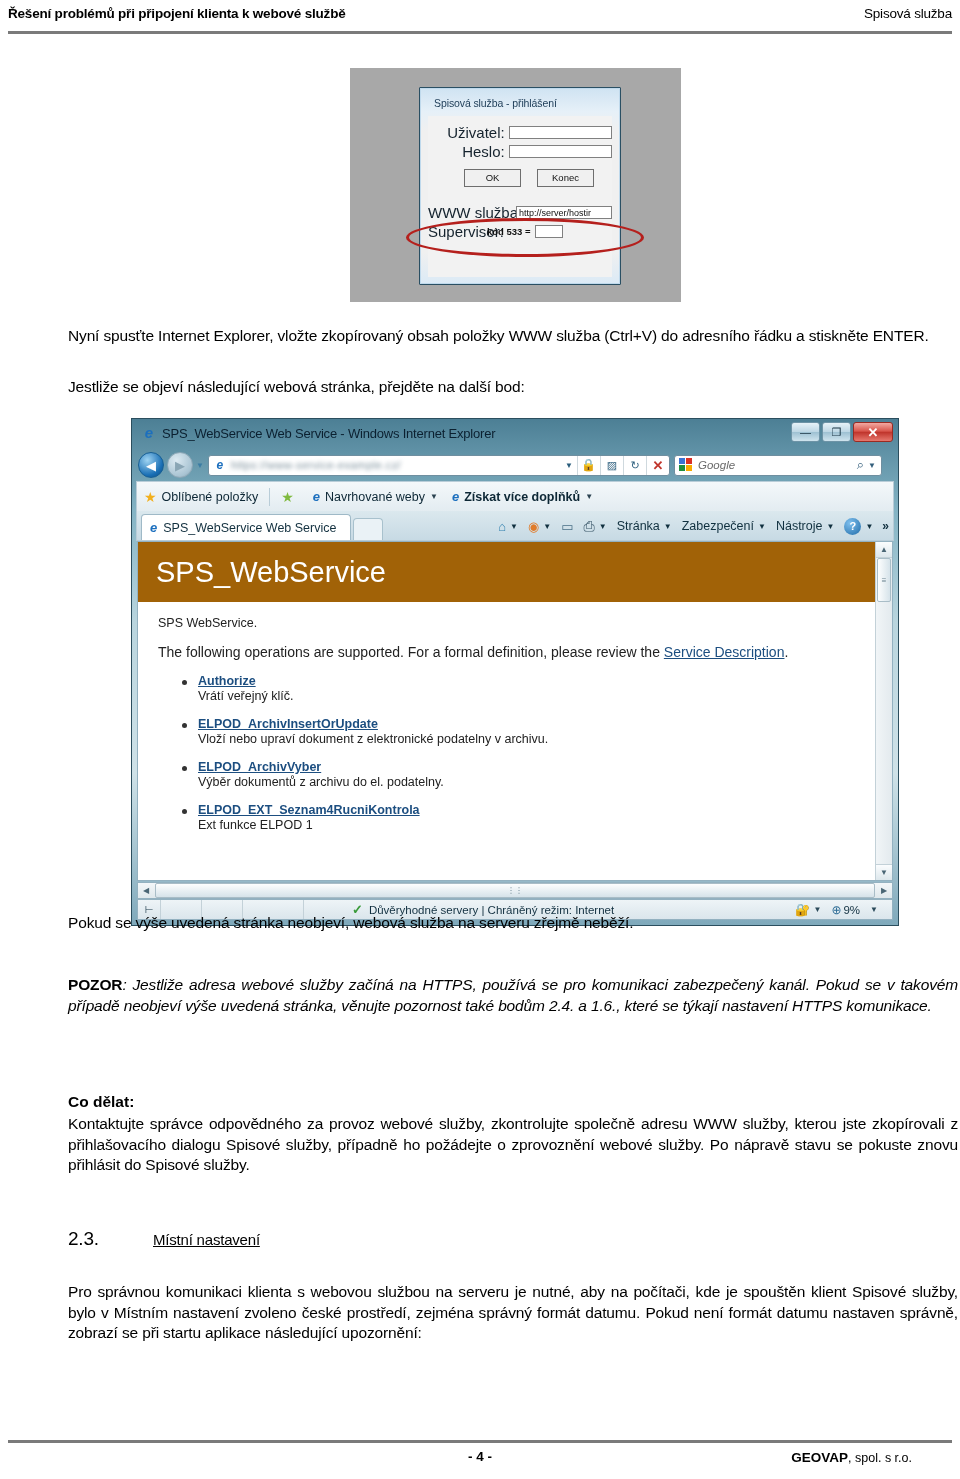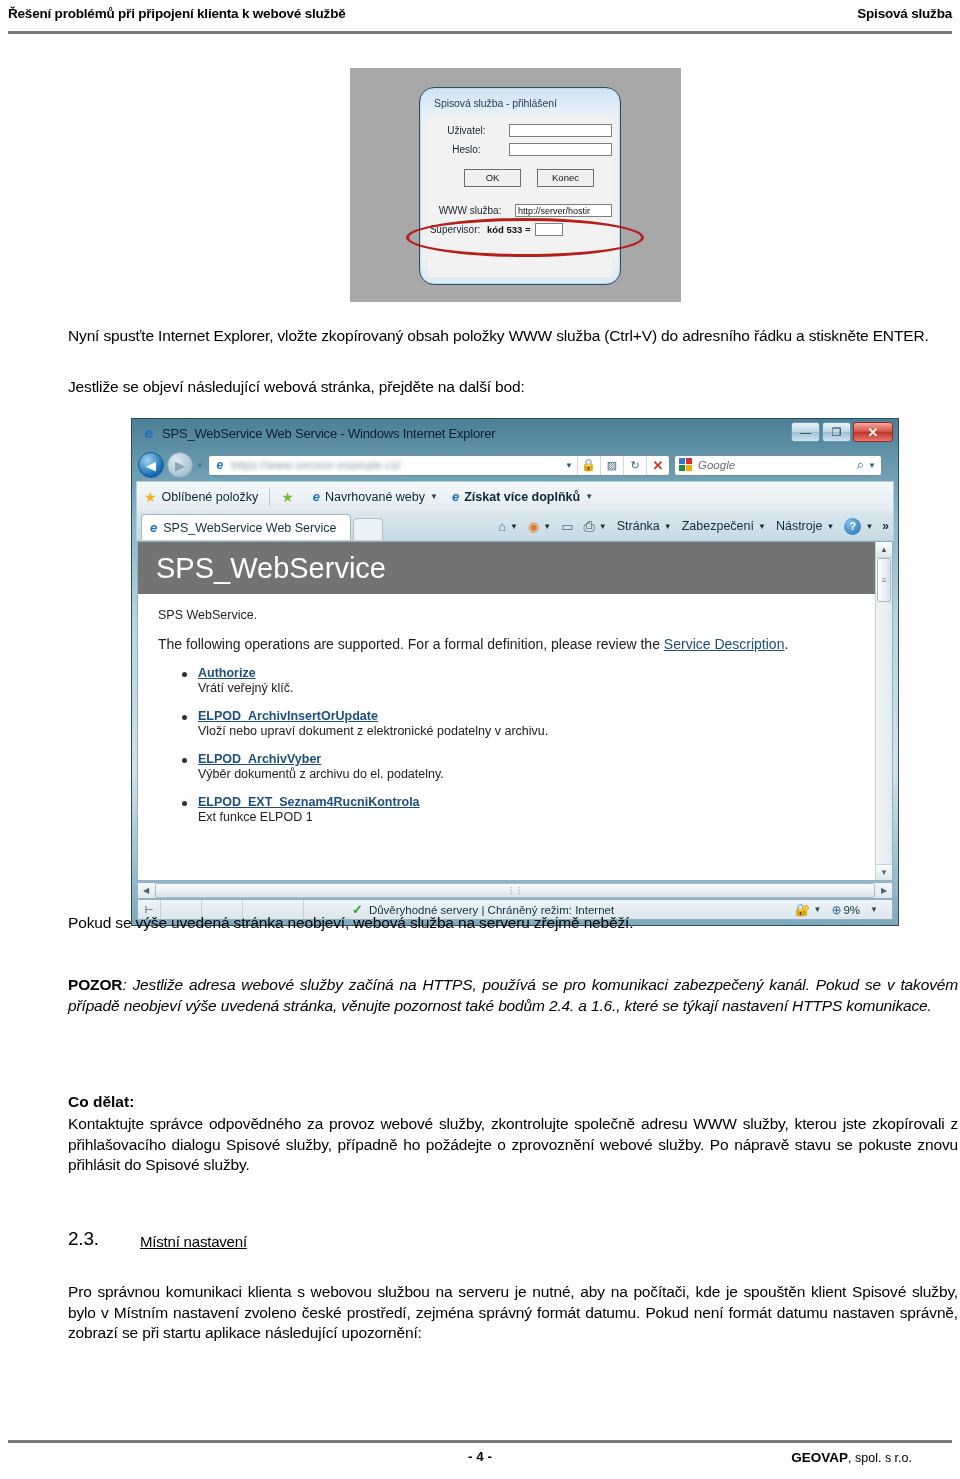--- a/index.html
+++ b/index.html
@@ -9,43 +9,43 @@
     color:#000;position:relative;overflow:hidden;
   }
   .page{position:absolute;inset:0;}
 
   
   .doc-header{
     position:absolute;left:8px;right:8px;top:6px;height:30px;
     display:flex;align-items:flex-start;justify-content:space-between;
   }
   .doc-header .hdr-left{font-size:13.5px;font-weight:bold;letter-spacing:-0.2px;}
-  .doc-header .hdr-right{font-size:13.5px;font-weight:bold;letter-spacing:-0.2px;}
+  .doc-header .hdr-right{font-size:13.5px;font-weight:normal;letter-spacing:-0.2px;}
   .hdr-rule{position:absolute;left:8px;right:8px;top:31px;height:3px;background:#7a7a7a;}
 
   
   .shot-login{
     position:absolute;left:350px;top:68px;width:331px;height:234px;
     background:#a8a8a8;
   }
   .login-dialog{
     position:absolute;left:69px;top:19px;width:200px;height:196px;
     background:linear-gradient(180deg,#cfe3f2 0%,#e6f0f8 12%,#f0f0f0 22%,#f0f0f0 84%,#dbeaf6 100%);
-    border:1px solid #2a4f63;border-radius:15px;
+    border:1px solid #2a4f63;border-radius:1px;
     box-shadow:inset 0 0 0 1px #bfd9ec;
   }
   .login-dialog .dlg-title{
     position:absolute;left:14px;top:9px;font-size:10.5px;color:#1c3b56;
     letter-spacing:-0.1px;white-space:nowrap;
   }
   .dlg-body{
     position:absolute;left:8px;top:28px;right:8px;bottom:7px;background:#f2f2f2;
   }
   .frow{position:absolute;display:flex;align-items:center;}
-  .frow .flabel{font-size:10px;color:#15232e;text-align:center;white-space:nowrap;}
+  .frow .flabel{font-size:15px;color:#15232e;text-align:right;white-space:nowrap;}
   .finput{
     background:#fff;border:1px solid #808080;height:13px;box-sizing:border-box;
     font-size:9px;line-height:12px;padding:0 2px;color:#111;overflow:hidden;white-space:nowrap;
   }
   .r-user{left:0;top:8px;width:100%;}
   .r-user .flabel{width:78px;}
   .r-user .finput{width:105px;margin-left:4px;}
   .r-pass{left:0;top:27px;width:100%;}
   .r-pass .flabel{width:78px;}
   .r-pass .finput{width:105px;margin-left:4px;}
@@ -74,21 +74,21 @@
   .p-intro{left:68px;top:326px;width:888px;}
   .p-intro2{left:68px;top:377px;width:888px;}
   .p-after{left:68px;top:913px;width:888px;}
   .p-pozor{left:68px;top:975px;width:890px;font-style:italic;}
   .p-pozor b{font-style:normal;font-weight:bold;}
   .h-codelat{position:absolute;left:68px;top:1093px;font-size:15.5px;font-weight:bold;color:#000;}
   .p-codelat{left:68px;top:1114px;width:890px;}
   .p-local{left:68px;top:1282px;width:890px;}
 
   
-  .sec-head{position:absolute;left:68px;top:1228px;display:flex;align-items:flex-end;}
+  .sec-head{position:absolute;left:68px;top:1228px;display:flex;align-items:center;gap:13px;}
   .sec-num{font-size:19px;color:#000;width:72px;letter-spacing:-0.2px;}
   .sec-title{font-size:15px;color:#000;text-decoration:underline;letter-spacing:-0.2px;}
 
   
   .shot-ie{
     position:absolute;left:131px;top:418px;width:768px;height:508px;
     background:linear-gradient(180deg,#4c7f95 0%,#83b3c4 18%,#b9d5de 40%,#cfe2e8 70%,#7fa9bb 100%);
     border:1px solid #2b4e5e;box-sizing:border-box;overflow:hidden;
   }
   .ie-titlebar{position:absolute;left:0;top:0;right:0;height:30px;}
@@ -199,21 +199,21 @@
     color:#fff;font-size:11px;font-weight:bold;display:flex;align-items:center;justify-content:center;
   }
   .chev{font-size:12px;color:#11303f;padding-left:4px;font-weight:bold;}
 
   
   .ie-content{
     position:absolute;left:5px;top:122px;right:5px;bottom:44px;background:#fff;
     border:1px solid #93b1c0;box-sizing:border-box;overflow:hidden;
   }
   .ws-banner{
-    height:52px;background:#737373;display:flex;align-items:center;
+    height:60px;background:#a16207;display:flex;align-items:center;
   }
   .ws-banner span{
     color:#fff;font-size:29px;letter-spacing:0px;padding-left:18px;font-weight:normal;
   }
   .ws-sub{font-size:12.5px;color:#222;padding:14px 0 0 20px;}
   .ws-desc{font-size:14px;color:#222;padding:14px 0 0 20px;}
   .ws-desc a{color:#1c4e80;text-decoration:underline;}
   .ops{margin:14px 0 0 44px;padding:0;list-style:none;}
   .ops li{margin-bottom:14px;position:relative;padding-left:16px;}
   .ops li:before{

